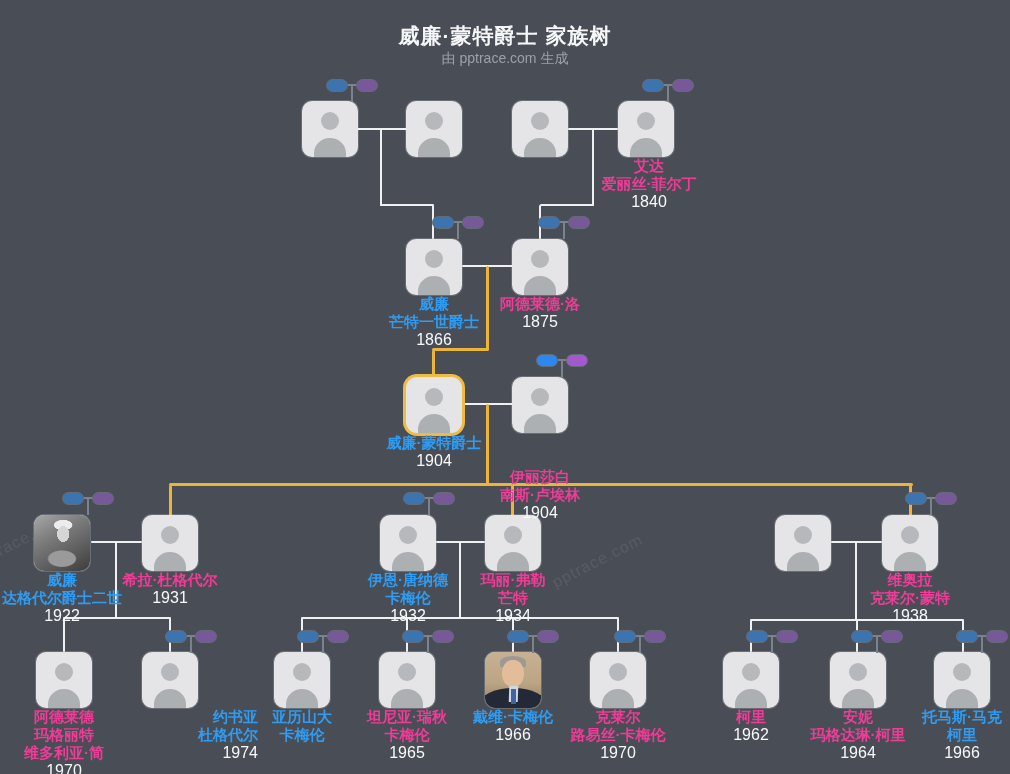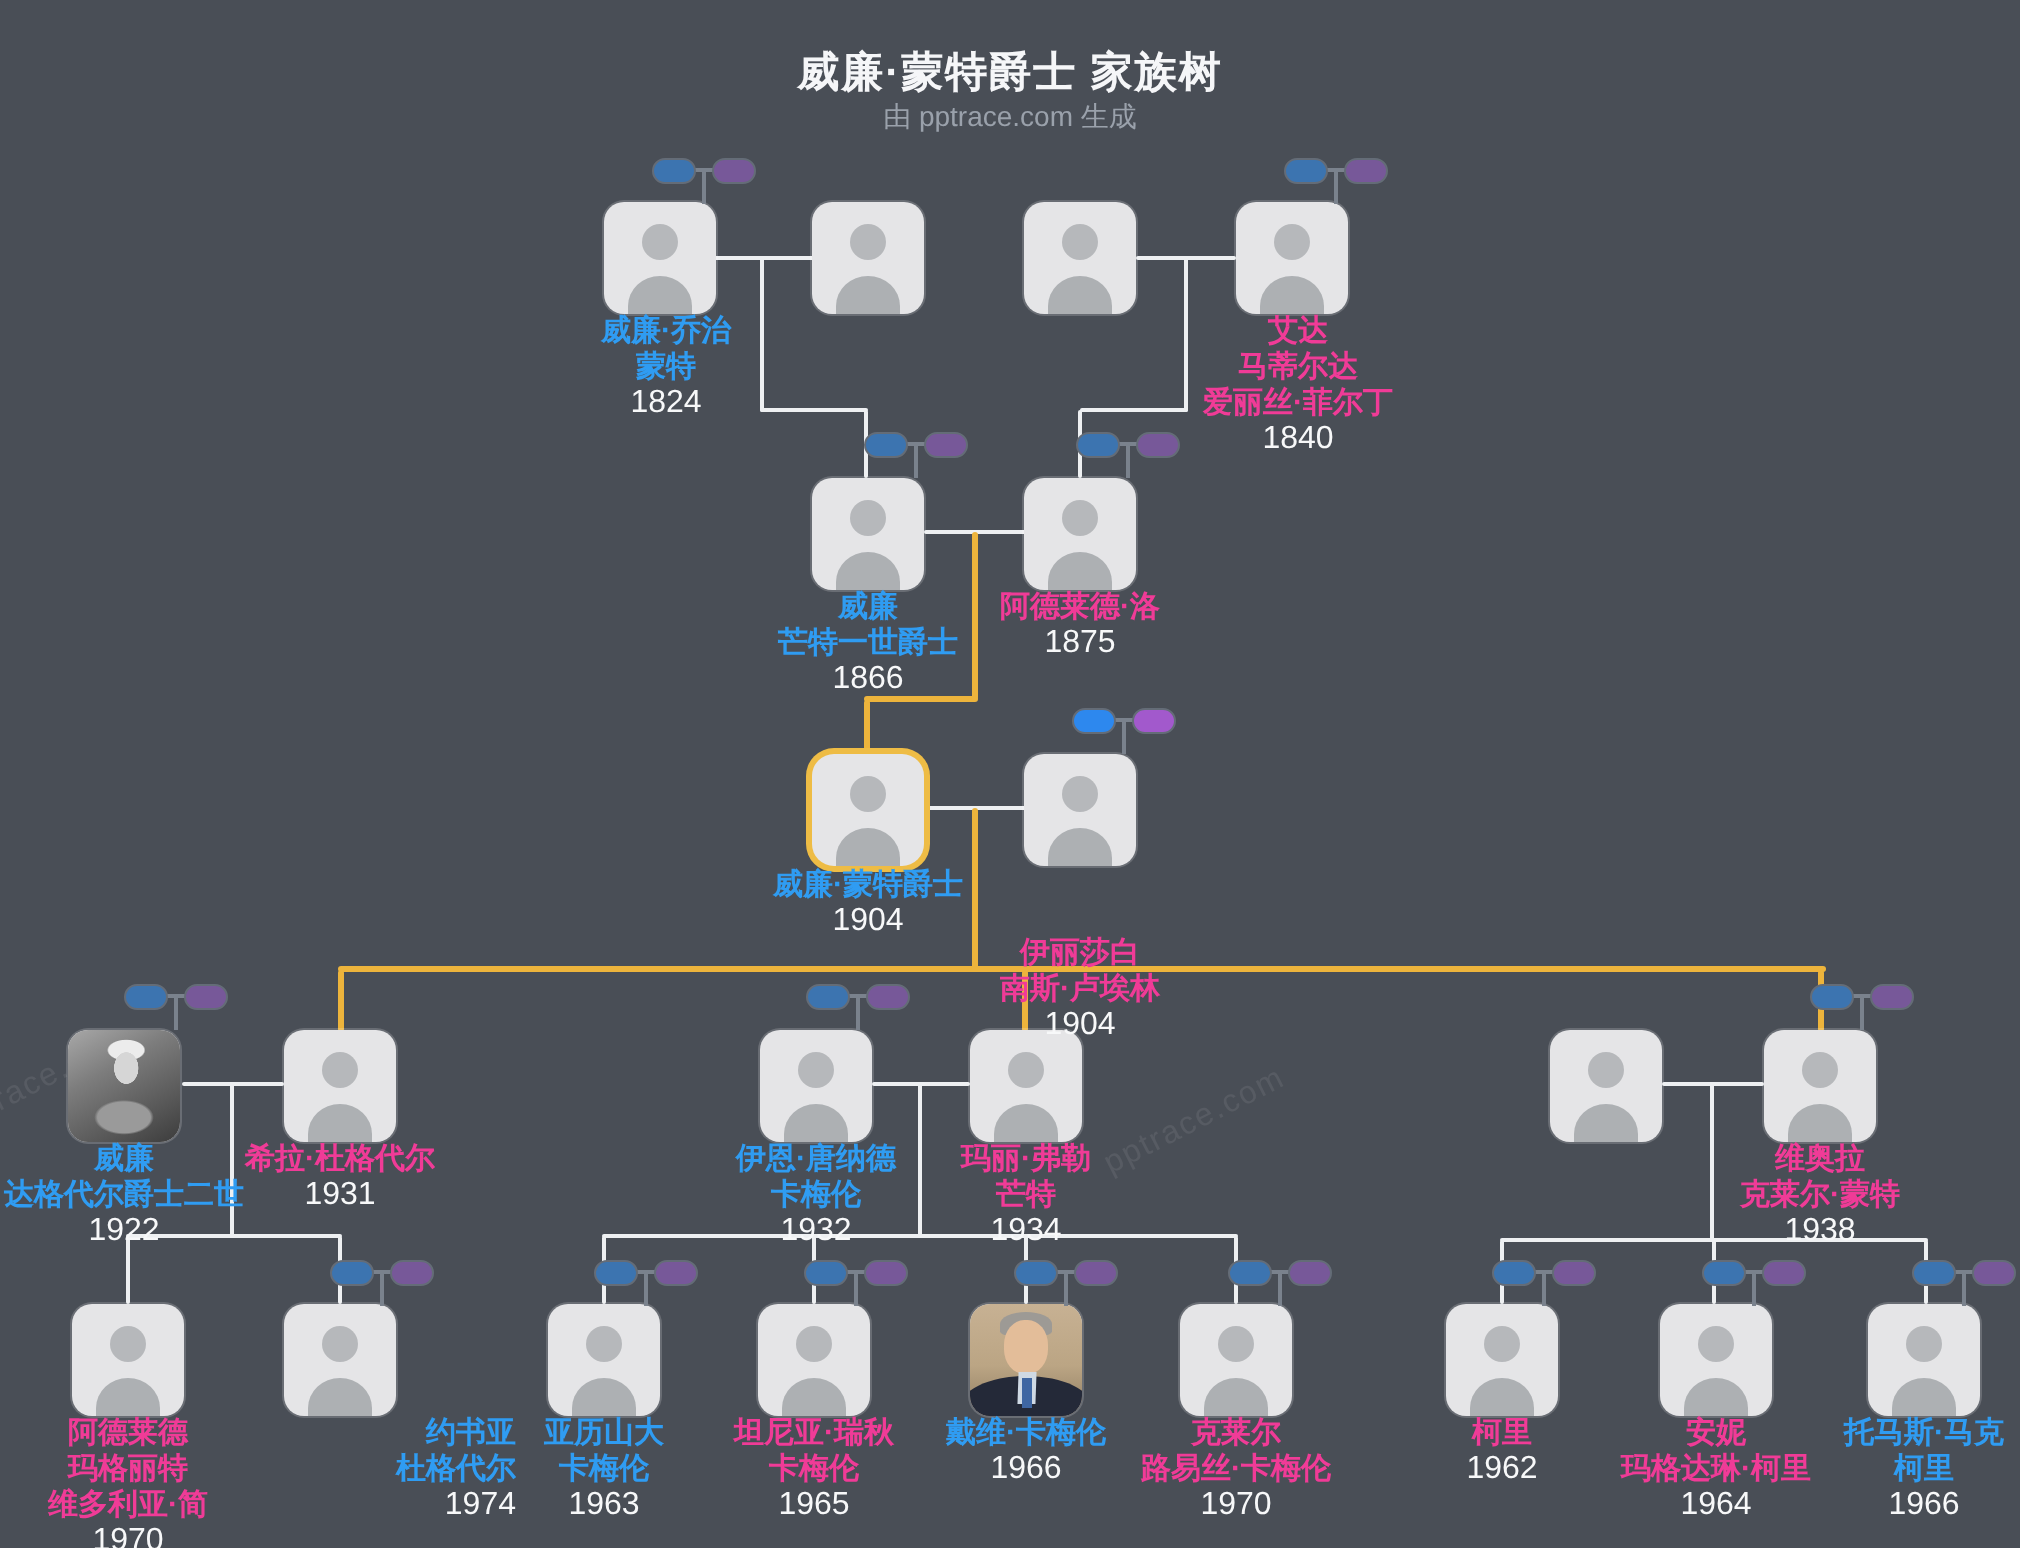--- a/index.html
+++ b/index.html
@@ -219,45 +219,37 @@
       <i class="stub"></i>
       <i class="link"></i>
       <i class="pill b"></i>
       <i class="pill p"></i>
     </div>
 
   <div class="card" style="left:302px;top:97px;">
       <i class="sil-head"></i>
       <i class="sil-body"></i>
     </div>
-  <div class="label" style="left:245px;top:153px;">
-    <div class="nm m">
-        <div>威廉·乔治</div>
-        <div>蒙特</div>
-      </div>
-    <div class="yr">1824</div>
-  </div>
 
   <div class="card" style="left:406px;top:97px;">
       <i class="sil-head"></i>
       <i class="sil-body"></i>
     </div>
   <div class="card" style="left:512px;top:97px;">
       <i class="sil-head"></i>
       <i class="sil-body"></i>
     </div>
 
   <div class="card" style="left:618px;top:97px;">
       <i class="sil-head"></i>
       <i class="sil-body"></i>
     </div>
   <div class="label" style="left:561px;top:153px;">
     <div class="nm f">
         <div>艾达</div>
-        <div>马蒂尔达</div>
         <div>爱丽丝·菲尔丁</div>
       </div>
     <div class="yr">1840</div>
   </div>
 
   <div class="card" style="left:406px;top:235px;">
       <i class="sil-head"></i>
       <i class="sil-body"></i>
     </div>
   <div class="label" style="left:346px;top:291px;">
@@ -392,21 +384,20 @@
 
   <div class="card" style="left:274px;top:648px;">
       <i class="sil-head"></i>
       <i class="sil-body"></i>
     </div>
   <div class="label" style="left:214px;top:704px;">
     <div class="nm m">
         <div>亚历山大</div>
         <div>卡梅伦</div>
       </div>
-    <div class="yr">1963</div>
   </div>
 
   <div class="card" style="left:379px;top:648px;">
       <i class="sil-head"></i>
       <i class="sil-body"></i>
     </div>
   <div class="label" style="left:319px;top:704px;">
     <div class="nm f">
         <div>坦尼亚·瑞秋</div>
         <div>卡梅伦</div>

